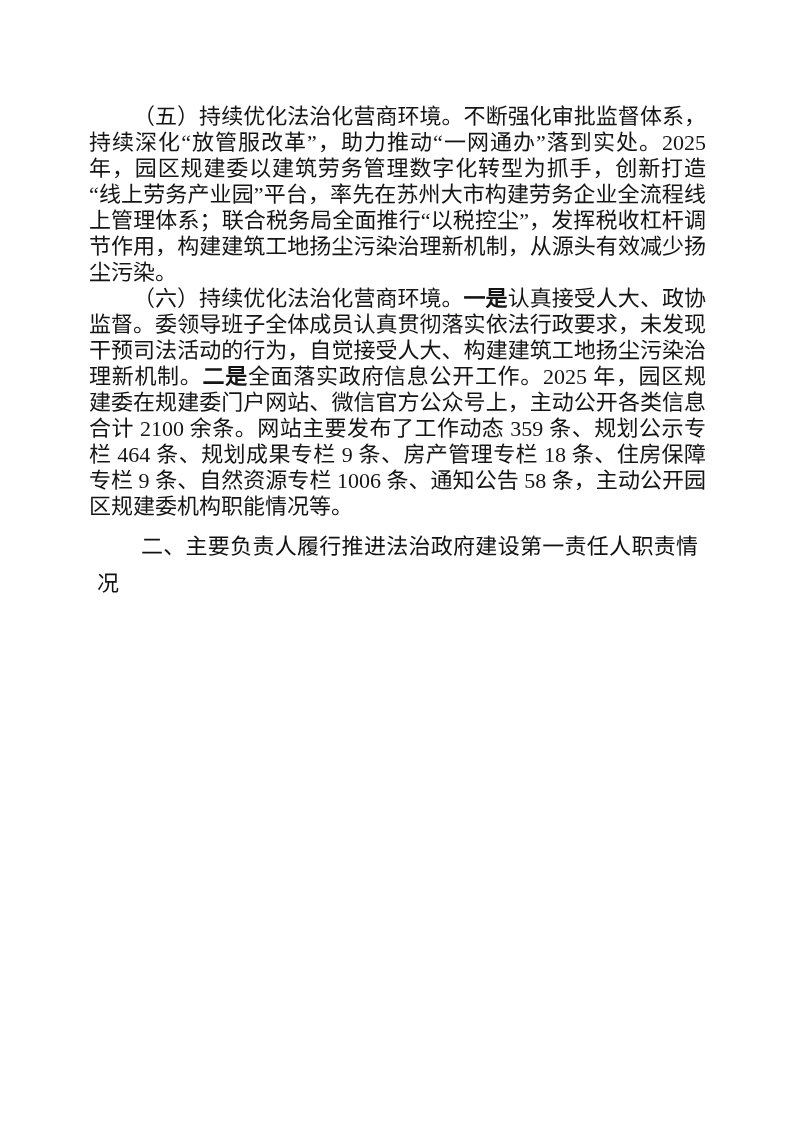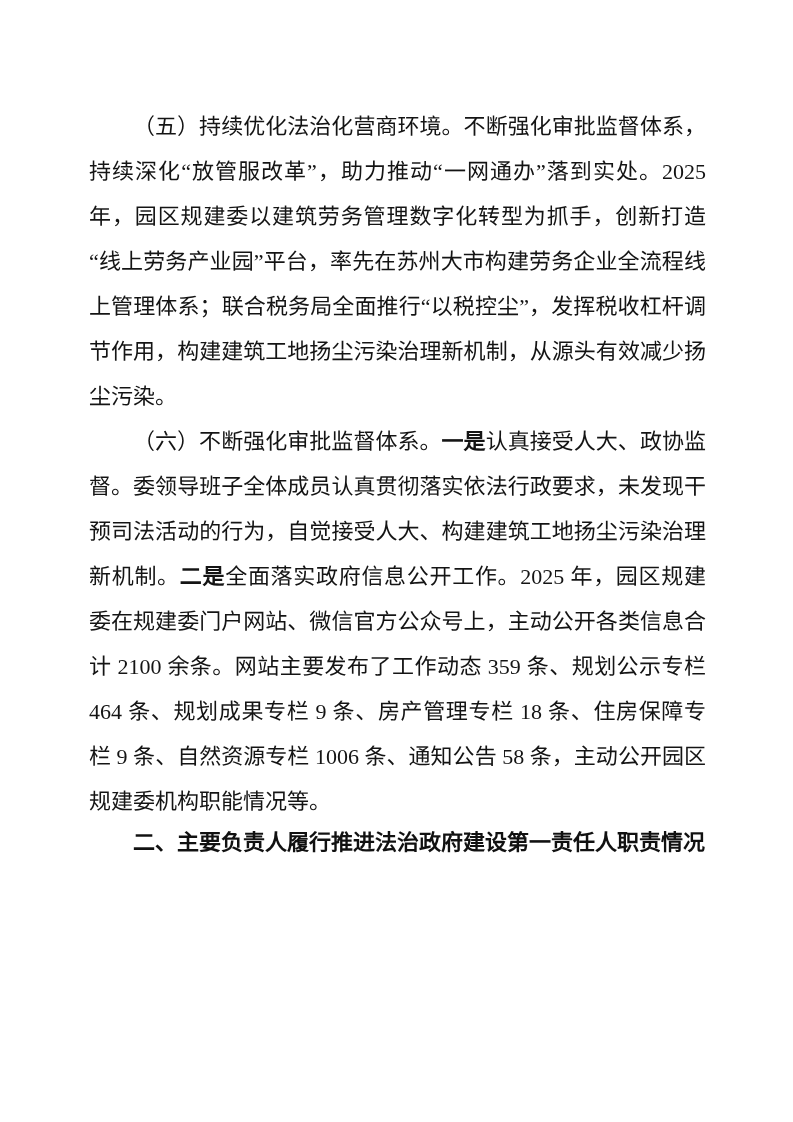--- a/index.html
+++ b/index.html
@@ -17,50 +17,50 @@
   .content {
     position: absolute;
     left: 89px;
     top: 104px;
     width: 617px;
   }
   .body-para {
     margin: 0;
     font-family: "Liberation Serif", "DejaVu Serif", serif;
     font-size: 22px;
-    line-height: 45px;
+    line-height: 26px;
     color: #141414;
     text-align: justify;
     text-justify: inter-character;
     text-indent: 2em;
     word-break: break-all;
   }
   .body-para .b {
     font-weight: 700;
   }
   .section-heading {
-    margin: 0;
+    margin: 8px;
     font-family: "Liberation Sans", "DejaVu Sans", sans-serif;
-    font-weight: 700;
+    font-weight: 400;
     font-size: 22px;
     line-height: 37.35px;
     color: #111111;
     text-indent: 2em;
     text-align: justify;
     letter-spacing: 0;
     word-break: break-all;
   }
 </style>
 </head>
 <body>
 
 <div class="page">
   <div class="content">
 
     <p class="body-para"><span>（五）持续优化法治化营商环境。不断强化审批监督体系，持续深化“放管服改革”，助力推动“一网通办”落到实处。2025 年，园区规建委以建筑劳务管理数字化转型为抓手，创新打造“线上劳务产业园”平台，率先在苏州大市构建劳务企业全流程线上管理体系；联合税务局全面推行“以税控尘”，发挥税收杠杆调节作用，构建建筑工地扬尘污染治理新机制，从源头有效减少扬尘污染。</span></p>
 
-    <p class="body-para"><span>（六）不断强化审批监督体系。</span><span class="b">一是</span><span>认真接受人大、政协监督。委领导班子全体成员认真贯彻落实依法行政要求，未发现干预司法活动的行为，自觉接受人大、构建建筑工地扬尘污染治理新机制。</span><span class="b">二是</span><span>全面落实政府信息公开工作。2025 年，园区规建委在规建委门户网站、微信官方公众号上，主动公开各类信息合计 2100 余条。网站主要发布了工作动态 359 条、规划公示专栏 464 条、规划成果专栏 9 条、房产管理专栏 18 条、住房保障专栏 9 条、自然资源专栏 1006 条、通知公告 58 条，主动公开园区规建委机构职能情况等。</span></p>
+    <p class="body-para"><span>（六）持续优化法治化营商环境。</span><span class="b">一是</span><span>认真接受人大、政协监督。委领导班子全体成员认真贯彻落实依法行政要求，未发现干预司法活动的行为，自觉接受人大、构建建筑工地扬尘污染治理新机制。</span><span class="b">二是</span><span>全面落实政府信息公开工作。2025 年，园区规建委在规建委门户网站、微信官方公众号上，主动公开各类信息合计 2100 余条。网站主要发布了工作动态 359 条、规划公示专栏 464 条、规划成果专栏 9 条、房产管理专栏 18 条、住房保障专栏 9 条、自然资源专栏 1006 条、通知公告 58 条，主动公开园区规建委机构职能情况等。</span></p>
 
 
     <p class="section-heading">二、主要负责人履行推进法治政府建设第一责任人职责情况</p>
 
   </div>
 </div>
 
 </body></html>

